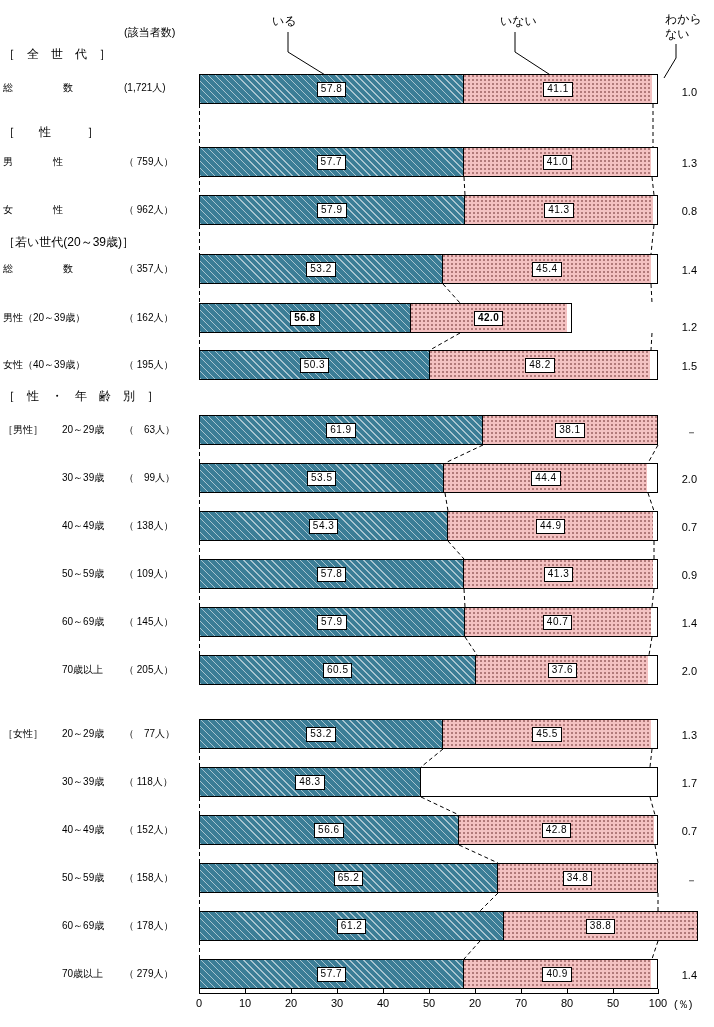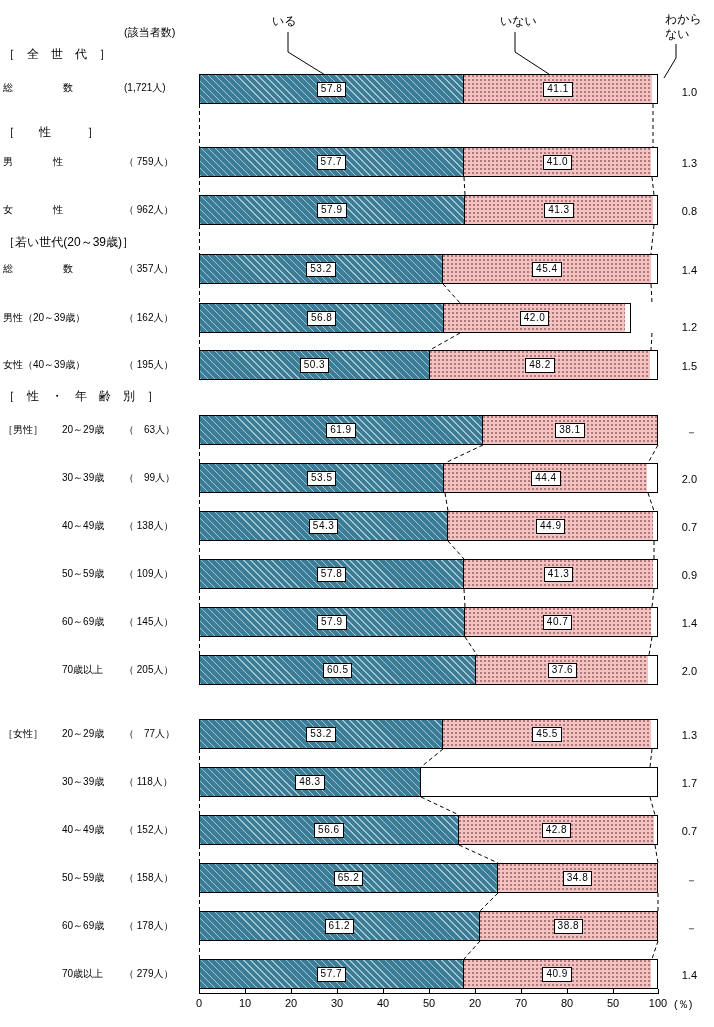--- a/index.html
+++ b/index.html
@@ -175,21 +175,21 @@
       </div>
     <div class="seg seg-b" style="width:45.4%">
         <span class="val">45.4</span>
       </div>
     <div class="seg" style="width:1.4%"></div>
   </div>
   <div class="tail" style="left:663px; top:264px;">1.4</div>
 
   <div class="rowlabel" style="left:3px; top:311px;">男性（20～39歳）</div>
   <div class="rowlabel" style="left:124px; top:311px;">（ 162人）</div>
-  <div class="bar-wrap" style="left:199px; top:303px; width:432px;">
+  <div class="bar-wrap" style="left:199px; top:303px; width:373px;font-weight:bold;">
     <div class="seg seg-a" style="width:56.8%">
         <span class="val">56.8</span>
       </div>
     <div class="seg seg-b" style="width:42.0%">
         <span class="val">42.0</span>
       </div>
     <div class="seg" style="width:1.2%"></div>
   </div>
   <div class="tail" style="left:663px; top:313px;margin-top:8px;">1.2</div>
 
@@ -328,21 +328,21 @@
         <span class="val">65.2</span>
       </div>
     <div class="seg seg-b" style="width:34.8%">
         <span class="val">34.8</span>
       </div>
   </div>
   <div class="tail" style="left:663px; top:873px;">－</div>
 
   <div class="rowlabel" style="left:62px; top:919px;">60～69歳</div>
   <div class="rowlabel" style="left:124px; top:919px;">（ 178人）</div>
-  <div class="bar-wrap" style="left:199px; top:911px; width:459px;">
+  <div class="bar-wrap" style="left:199px; top:911px; width:499px;">
     <div class="seg seg-a" style="width:61.2%">
         <span class="val">61.2</span>
       </div>
     <div class="seg seg-b" style="width:38.8%">
         <span class="val">38.8</span>
       </div>
   </div>
   <div class="tail" style="left:663px; top:921px;">－</div>
 
   <div class="rowlabel" style="left:62px; top:967px;">70歳以上</div>

